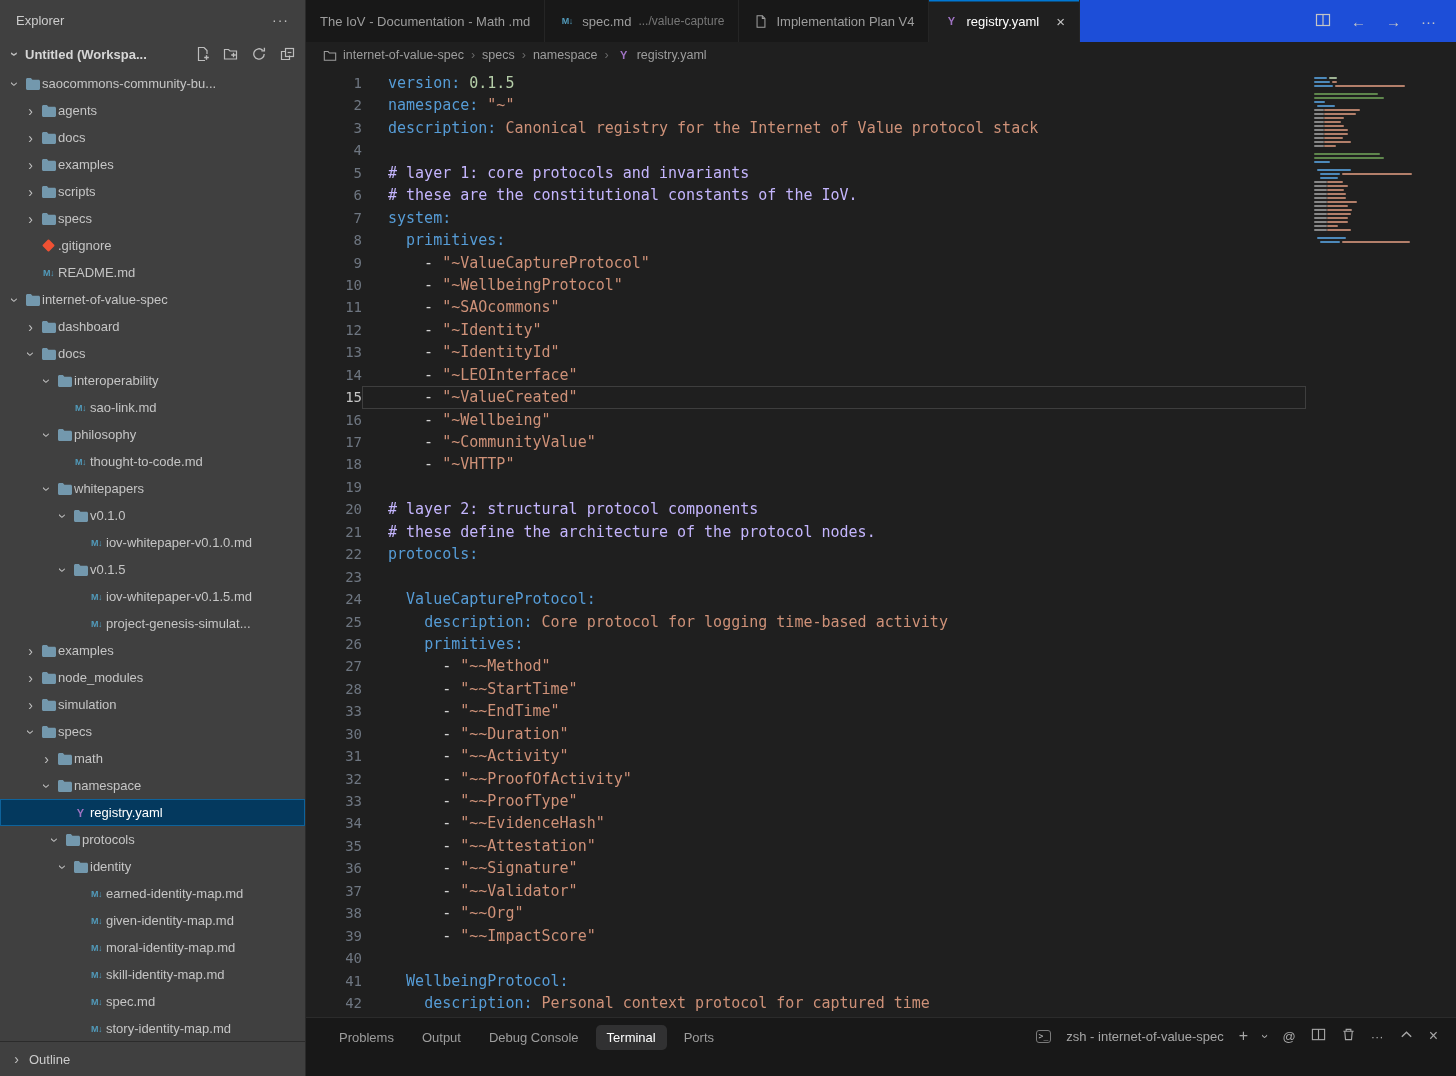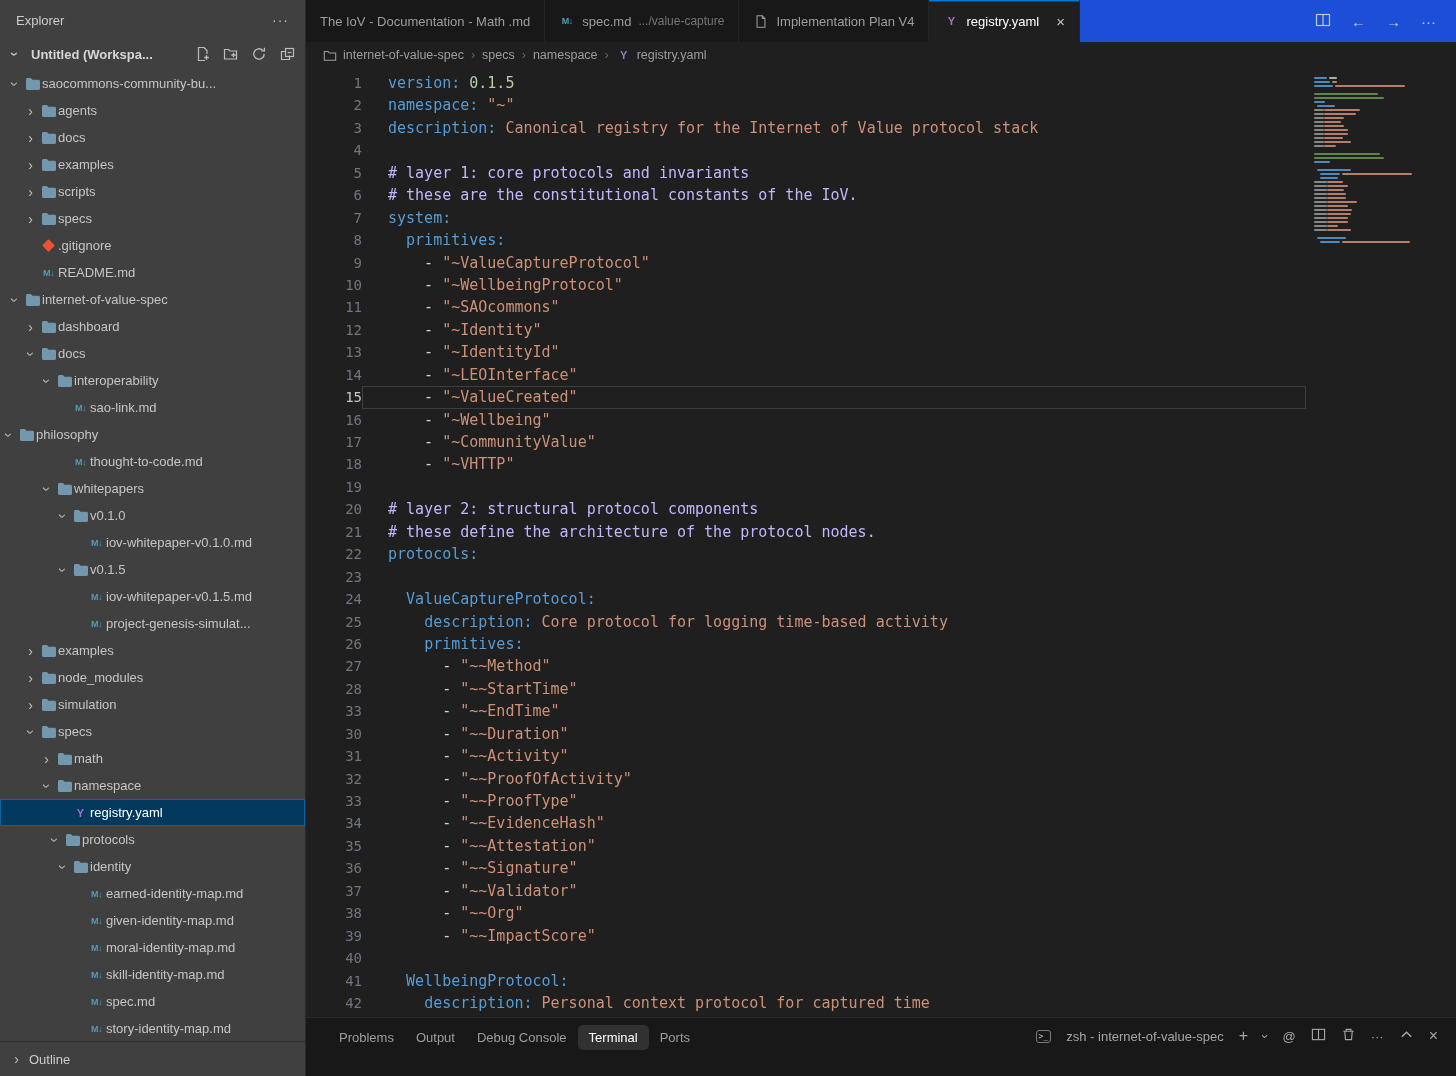--- a/index.html
+++ b/index.html
@@ -4,21 +4,21 @@
 <style>
   html,body{margin:0;padding:0;background:#111;}
   .app{position:relative;width:1456px;height:1076px;background:#1f1f1f;overflow:hidden;
        font-family:"Liberation Sans",sans-serif;color:#ccc;-webkit-font-smoothing:antialiased;}
   
   .sidebar{position:absolute;left:0;top:0;width:305px;height:100%;background:#404040;
            border-right:1px solid #2b2b2b;display:flex;flex-direction:column;}
   .sb-header{height:40px;flex:none;display:flex;align-items:center;justify-content:space-between;
              padding:0 16px;font-size:13px;color:#cccccc;}
   .more{color:#bfbfbf;font-size:14px;letter-spacing:1px;cursor:pointer;}
-  .ws-row{height:28px;flex:none;display:flex;align-items:center;padding:0 10px 0 6px;gap:8px;
+  .ws-row{height:28px;flex:none;display:flex;align-items:center;padding:0 10px 0 6px;gap:2px;
           font-size:13px;font-weight:bold;color:#d6d6d6;}
   .ws-label{flex:1;white-space:nowrap;overflow:hidden;}
   .ws-actions{display:flex;align-items:center;gap:12px;}
   .ws-actions svg{display:block;cursor:pointer;}
   .tree{flex:1;overflow:hidden;padding-top:2px;}
   .row{height:27px;display:flex;align-items:center;font-size:13px;color:#c5c5c5;cursor:pointer;
        white-space:nowrap;overflow:hidden;}
   .row.selected{background:#04395e;outline:1px solid #0e639c;outline-offset:-1px;color:#fff;}
   .twisty{width:17px;flex:none;display:flex;justify-content:center;color:#c0c0c0;font-size:14px;}
   .twisty.open{transform:rotate(90deg);}
@@ -51,21 +51,21 @@
   .lc{flex:1;white-space:pre;padding-left:26px;}
   .code-line.cur .lc{outline:1px solid rgba(255,255,255,0.14);outline-offset:-1px;}
   .code-line.cur .gutter{color:#c6c6c6;}
   .tok-key{color:#569cd6;} .tok-str{color:#ce9178;} .tok-num{color:#b5cea8;}
   .tok-comment{color:#c4b5fd;} .tok-plain{color:#d4d4d4;}
   .minimap{position:absolute;top:8px;right:4px;width:138px;cursor:pointer;}
   .mm-line{height:4px;display:flex;align-items:center;}
   .mm-line span{height:2px;display:block;border-radius:1px;}
   
   .panel{flex:none;height:58px;background:#181818;border-top:1px solid #2b2b2b;display:flex;align-items:flex-start;}
-  .panel-tabs{display:flex;align-items:center;gap:0;padding:7px 0 0 22px;}
+  .panel-tabs{display:flex;align-items:center;gap:6px;padding:7px 0 0 22px;}
   .panel-tab{padding:5px 11px;font-size:13px;color:#9d9d9d;border-radius:5px;cursor:pointer;}
   .panel-tab.active{color:#ffffff;background:#313132;}
   .panel-right{margin-left:auto;display:flex;align-items:center;gap:15px;padding:9px 18px 0 0;
                color:#a6a6a6;font-size:13px;}
   .term-badge{border:1px solid #7a7a7a;border-radius:3px;font-size:8px;padding:1px 2px;color:#bdbdbd;
               font-family:"DejaVu Sans Mono",monospace;}
   .rot90{display:inline-block;transform:rotate(90deg);}
   .g{cursor:pointer;}
   svg{flex:none;}
 </style>
@@ -212,21 +212,21 @@
               <path d="M1 2.5C1 1.7 1.7 1 2.5 1h3.4l1.5 1.8h6.1c.8 0 1.5.7 1.5 1.5v7.2c0 .8-.7 1.5-1.5 1.5h-11C1.7 13 1 12.3 1 11.5z" fill="#7398ad"></path>
             </svg>
           </span>
           <span>interoperability</span>
         </div>
         <div class="row" style="padding-left: 54px;">
           <span class="twisty"></span>
           <span class="ficon md">M↓</span>
           <span>sao-link.md</span>
         </div>
-        <div class="row" style="">
+        <div class="row" style="padding-left: 38px;">
           <span class="twisty open">›</span>
           <span class="ficon">
             <svg width="16" height="14" viewBox="0 0 16 14">
               <path d="M1 2.5C1 1.7 1.7 1 2.5 1h3.4l1.5 1.8h6.1c.8 0 1.5.7 1.5 1.5v7.2c0 .8-.7 1.5-1.5 1.5h-11C1.7 13 1 12.3 1 11.5z" fill="#7398ad"></path>
             </svg>
           </span>
           <span>philosophy</span>
         </div>
         <div class="row" style="padding-left: 54px;">
           <span class="twisty"></span>

